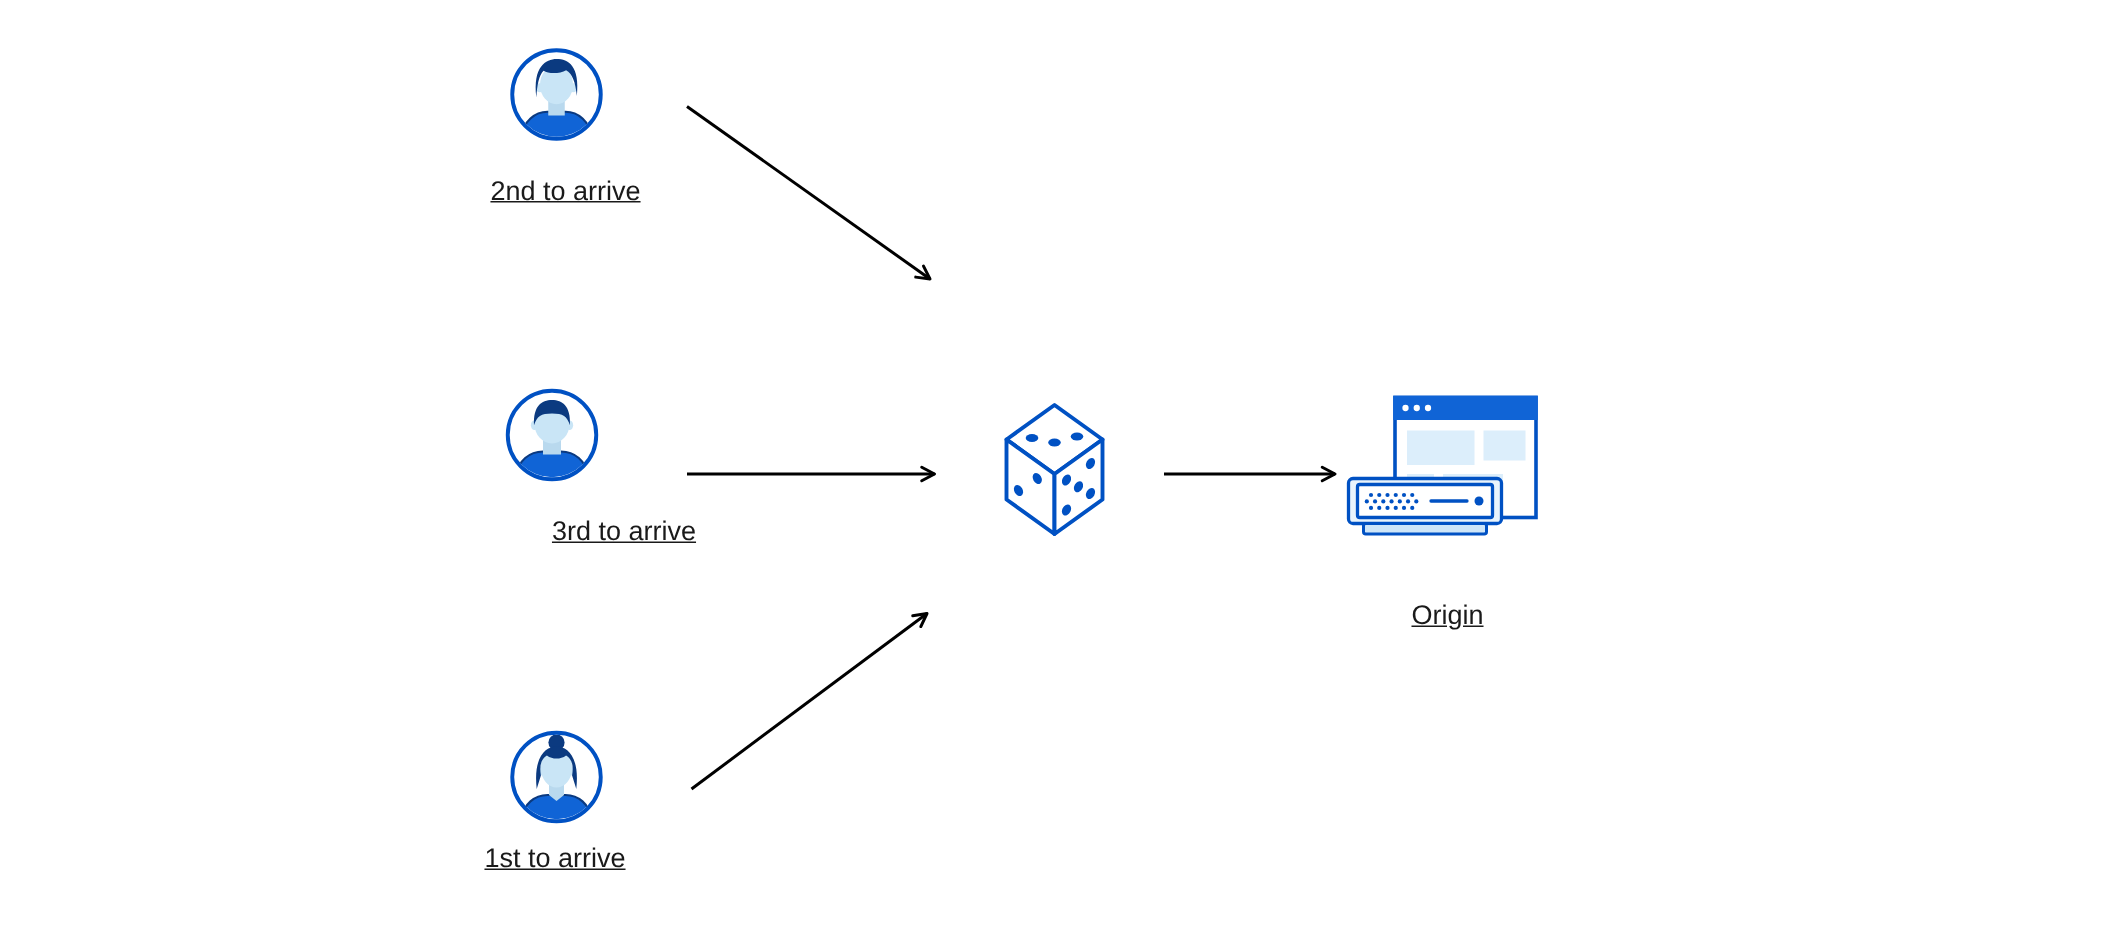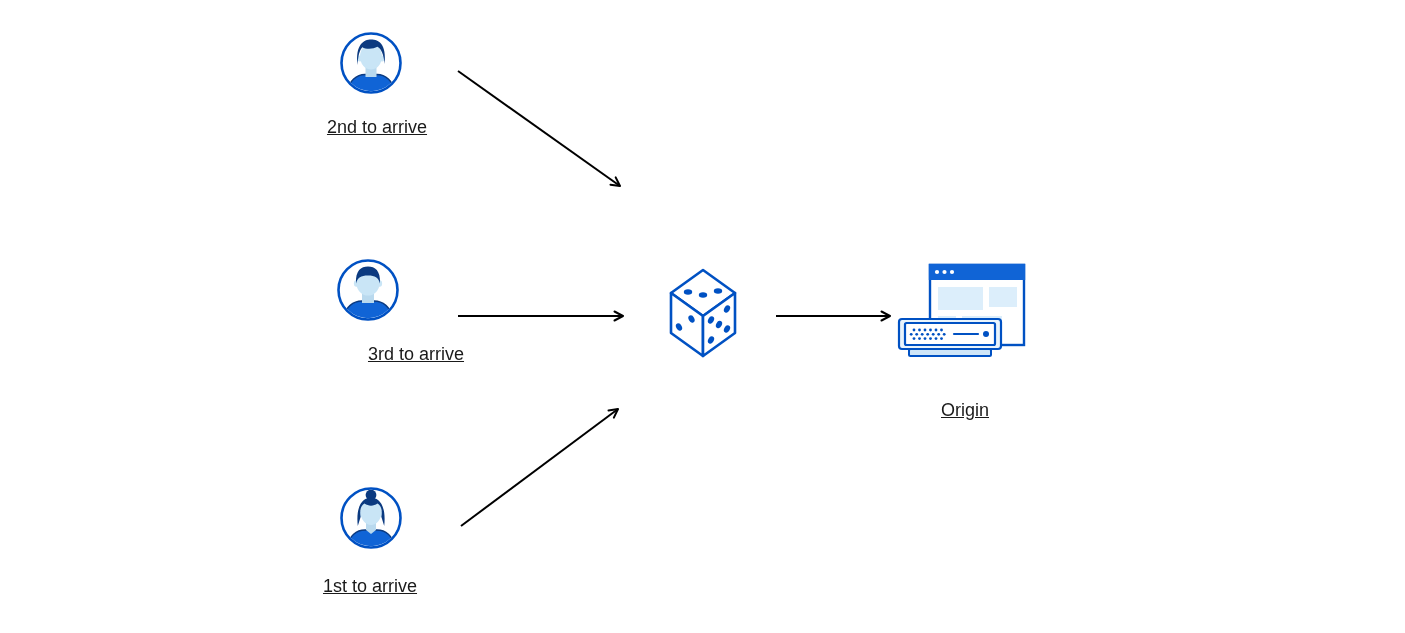--- a/index.html
+++ b/index.html
@@ -76,21 +76,21 @@
       <g clip-path="url(#cp3)">
         <path d="M7,66 C9,48 19,44 26,44 L38,44 C45,44 55,48 57,66 Z" fill="#1064d6" stroke="#0b3a80" stroke-width="1.4"></path>
         <path d="M27,33 L37,33 L37,44 L32,48 L27,44 Z" fill="#b9d9ee"></path>
         <circle cx="32" cy="9" r="5.4" fill="#0b3a80"></circle>
         <ellipse cx="21.4" cy="28" rx="2.2" ry="3" fill="#c9e5f6"></ellipse>
         <ellipse cx="42.6" cy="28" rx="2.2" ry="3" fill="#c9e5f6"></ellipse>
         <path d="M32,13 C40,13 43,20 42.5,27 C42,33.5 37.5,39 32,39 C26.5,39 22,33.5 21.5,27 C21,20 24,13 32,13 Z" fill="#c9e5f6"></path>
         <path d="M18.8,40 C16.4,18 25,11.6 32,11.6 C39,11.6 47.6,18 45.2,40 L42.4,31 C43.6,24 42,19.6 38.4,17.6 C34.6,20.4 29.4,20.4 25.6,17.6 C22,19.6 20.4,24 21.6,31 Z" fill="#0b3a80"></path>
       </g>
     </svg>
-    <div class="node-label" style="left:31px;top:90px;">1st to arrive</div>
+    <div class="node-label" style="left:31px;top:76px;">1st to arrive</div>
   </div>
 
   <div class="node" style="left:668px;top:267px;">
     <svg width="70" height="92" viewBox="0 0 70 92">
       <g stroke="#0051c3" stroke-width="2.6" stroke-linejoin="round" fill="#ffffff">
         <path d="M35,3 L67,26 L35,49 L3,26 Z"></path>
         <path d="M3,26 L35,49 L35,89 L3,66 Z"></path>
         <path d="M35,49 L67,26 L67,66 L35,89 Z"></path>
       </g>
       <g fill="#0051c3">

